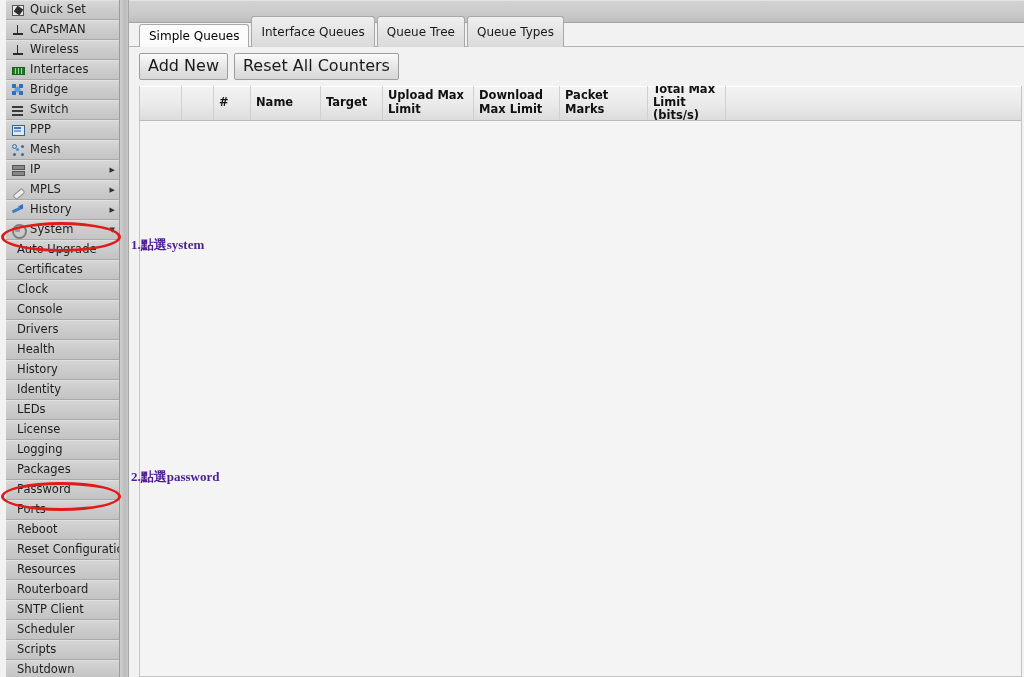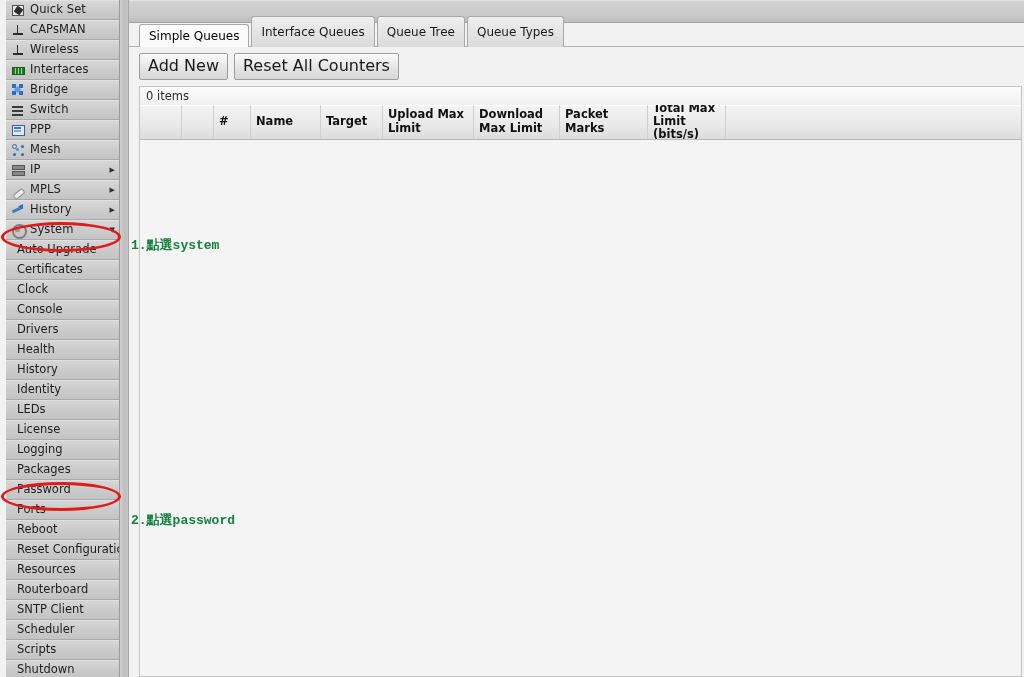--- a/index.html
+++ b/index.html
@@ -286,25 +286,25 @@
 
   
   #annotations {
     position: absolute;
     inset: 0;
     pointer-events: none;
     z-index: 50;
   }
   .anno-text {
     position: absolute;
-    color: #15803d;
+    color: #4c1d95;
     font-weight: bold;
     font-size: 13px;
     white-space: nowrap;
-    font-family: Liberation Mono, monospace;
+    font-family: Liberation Serif, serif;
   }
 </style>
 </head>
 <body>
 
 <div id="app">
 
   <div id="sidebar">
 
     <div class="menu-item">
@@ -490,21 +490,20 @@
       <div class="tab">
         <span>Queue Types</span>
       </div>
     </div>
 
     <div id="toolbar">
       <div class="tbtn">Add New</div>
       <div class="tbtn">Reset All Counters</div>
     </div>
 
-    <div id="itemsbar">0 items</div>
 
     <div id="table-wrap">
       <div id="thead">
         <div class="th" style="width:42px;flex:0 0 42px"></div>
         <div class="th" style="width:32px;flex:0 0 32px"></div>
         <div class="th" style="width:37px;flex:0 0 37px">#</div>
         <div class="th" style="width:70px;flex:0 0 70px">Name</div>
         <div class="th" style="width:62px;flex:0 0 62px">Target</div>
         <div class="th" style="width:91px;flex:0 0 91px">Upload Max Limit</div>
         <div class="th" style="width:86px;flex:0 0 86px">Download Max Limit</div>
@@ -515,16 +514,16 @@
       <div id="tbody"></div>
     </div>
 
   </div>
 
   <div id="annotations">
     <div class="hl-ellipse" style="left:1px; top:222px; width:114px; height:24px;"></div>
     <div class="anno-text" style="left:131px; top:236px;">1.點選system</div>
 
     <div class="hl-ellipse" style="left:1px; top:482px; width:114px; height:23px;"></div>
-    <div class="anno-text" style="left:131px; top:511px;text-align:right;">2.點選password</div>
+    <div class="anno-text" style="left:131px; top:468px;text-align:right;">2.點選password</div>
   </div>
 
 </div>
 
 </body></html>

